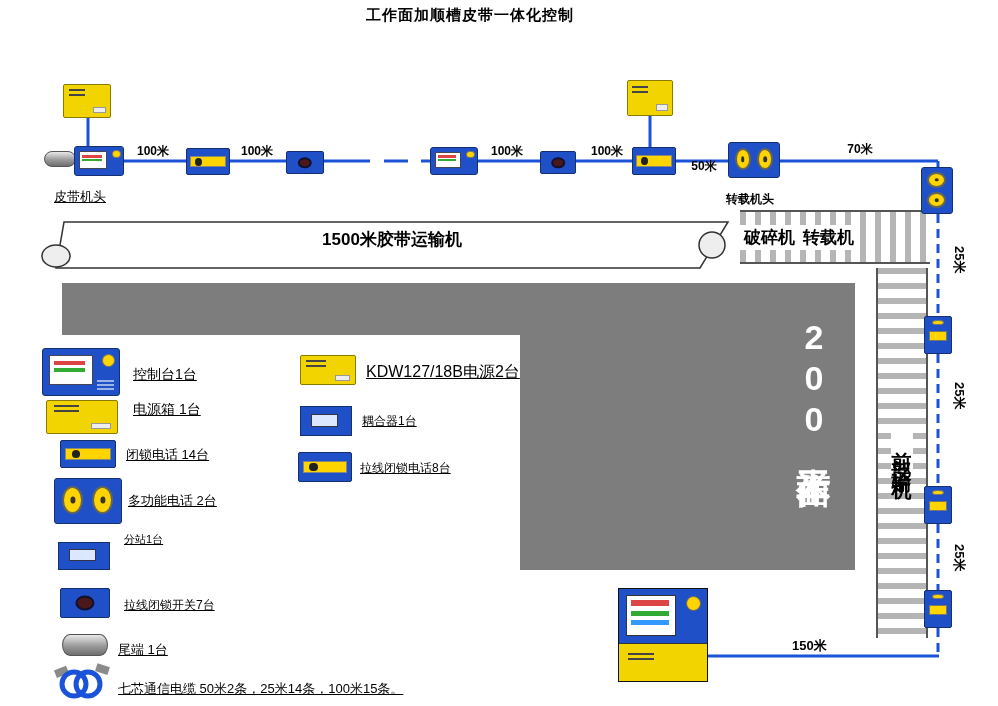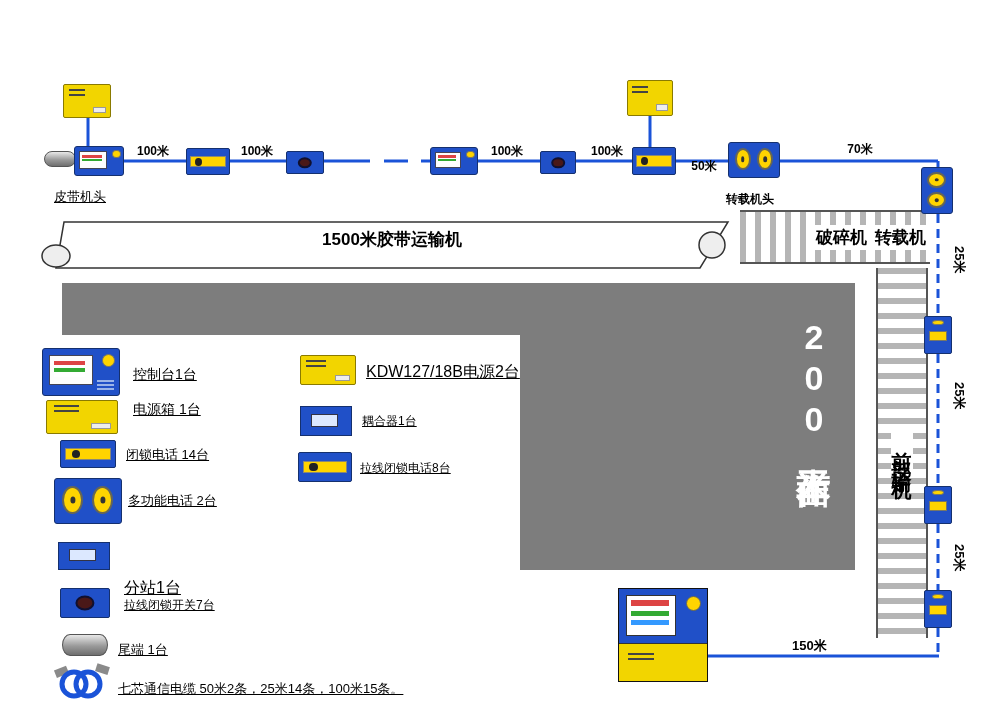--- a/index.html
+++ b/index.html
@@ -59,21 +59,21 @@
   .station .scr::after{content:"";position:absolute;left:8%;top:12%;width:78%;height:62%;
      background:linear-gradient(180deg,#d44 0 24%,#fff 24% 44%,#3a3 44% 64%,#fff 64% 82%,#39f 82% 100%);}
   .station .ydot{position:absolute;right:7%;top:12%;width:13px;height:13px;border-radius:50%;background:#ffd400;border:1px solid #665;}
   .station .bottom{position:absolute;left:0;bottom:0;right:0;height:40%;background:#f2d500;border-top:1px solid #333;}
   .station .bottom::after{content:"";position:absolute;left:10%;top:25%;width:30%;height:20%;
      background:repeating-linear-gradient(180deg,#444 0 2px,transparent 2px 5px);}
 
   
   .ladder-h{position:absolute;background:repeating-linear-gradient(90deg,#b5b5b5 0 6px,#fff 6px 15px);
      border-top:2px solid #555;border-bottom:2px solid #555;
-     display:flex;align-items:center;justify-content:flex-end;box-sizing:border-box;}
+     display:flex;align-items:center;justify-content:flex-start;box-sizing:border-box;}
   .ladder-h span{background:#fff;padding:1px 4px;font-weight:bold;font-size:17px;white-space:nowrap;}
   .ladder-v{position:absolute;background:repeating-linear-gradient(180deg,#b5b5b5 0 6px,#fff 6px 15px);
      border-left:2px solid #555;border-right:2px solid #555;
      display:flex;align-items:center;justify-content:center;box-sizing:border-box;}
   .ladder-v .vtext{writing-mode:vertical-rl;text-orientation:upright;background:#fff;
      font-weight:bold;font-size:20px;letter-spacing:7px;padding:6px 1px;line-height:1;}
 
   
   .wf{position:absolute;background:#7d7d7d;}
   .wf-label{position:absolute;writing-mode:vertical-rl;text-orientation:upright;
@@ -87,20 +87,21 @@
 
   svg.layer{position:absolute;left:0;top:0;}
   .wire{stroke:#1a53d8;stroke-width:3;fill:none;}
   .wire.dashed{stroke-dasharray:9 6;}
 </style>
 </head>
 <body>
 
 <div id="canvas">
 
+  <div class="title-line" style="top:6px">工作面加顺槽皮带一体化控制</div>
 
   <div class="wf" style="left:62px;top:283px;width:793px;height:52px"></div>
   <div class="wf" style="left:520px;top:283px;width:335px;height:287px"></div>
   <div class="wf-label" style="left:797px;top:318px">200米工作面</div>
 
   <svg class="layer" width="998" height="706">
     <path d="M 64 222 L 728 222 L 700 268 L 56 268 Z" fill="#ffffff" stroke="#333" stroke-width="1.5"></path>
     <ellipse cx="56" cy="256" rx="14" ry="11" fill="#eeeeee" stroke="#333" stroke-width="1.5"></ellipse>
     <circle cx="712" cy="245" r="13" fill="#eeeeee" stroke="#333" stroke-width="1.5"></circle>
   </svg>
@@ -231,21 +232,21 @@
 
   <div class="dev multiphone" style="left:54px;top:478px;width:68px;height:46px">
       <i class="dial d1"></i>
       <i class="dial d2"></i>
     </div>
   <div class="lbl normal" style="left:128px;top:492px">多功能电话 2台</div>
 
   <div class="dev substation" style="left:58px;top:542px;width:52px;height:28px">
       <i class="scr"></i>
     </div>
-  <div class="lbl normal" style="left:124px;top:578px;font-size:16px">分站1台</div>
+  <div class="lbl normal" style="left:124px;top:532px;font-size:11px">分站1台</div>
 
   <div class="dev switchdev" style="left:60px;top:588px;width:50px;height:30px">
       <i class="knob"></i>
     </div>
   <div class="lbl normal" style="left:124px;top:597px;font-size:12px">拉线闭锁开关7台</div>
 
   <div class="dev tailroll" style="left:62px;top:634px;width:46px;height:22px"></div>
   <div class="lbl normal" style="left:118px;top:641px">尾端 1台</div>
 
   <svg class="abs" style="left:52px;top:660px" width="60" height="42" viewBox="0 0 60 42">

